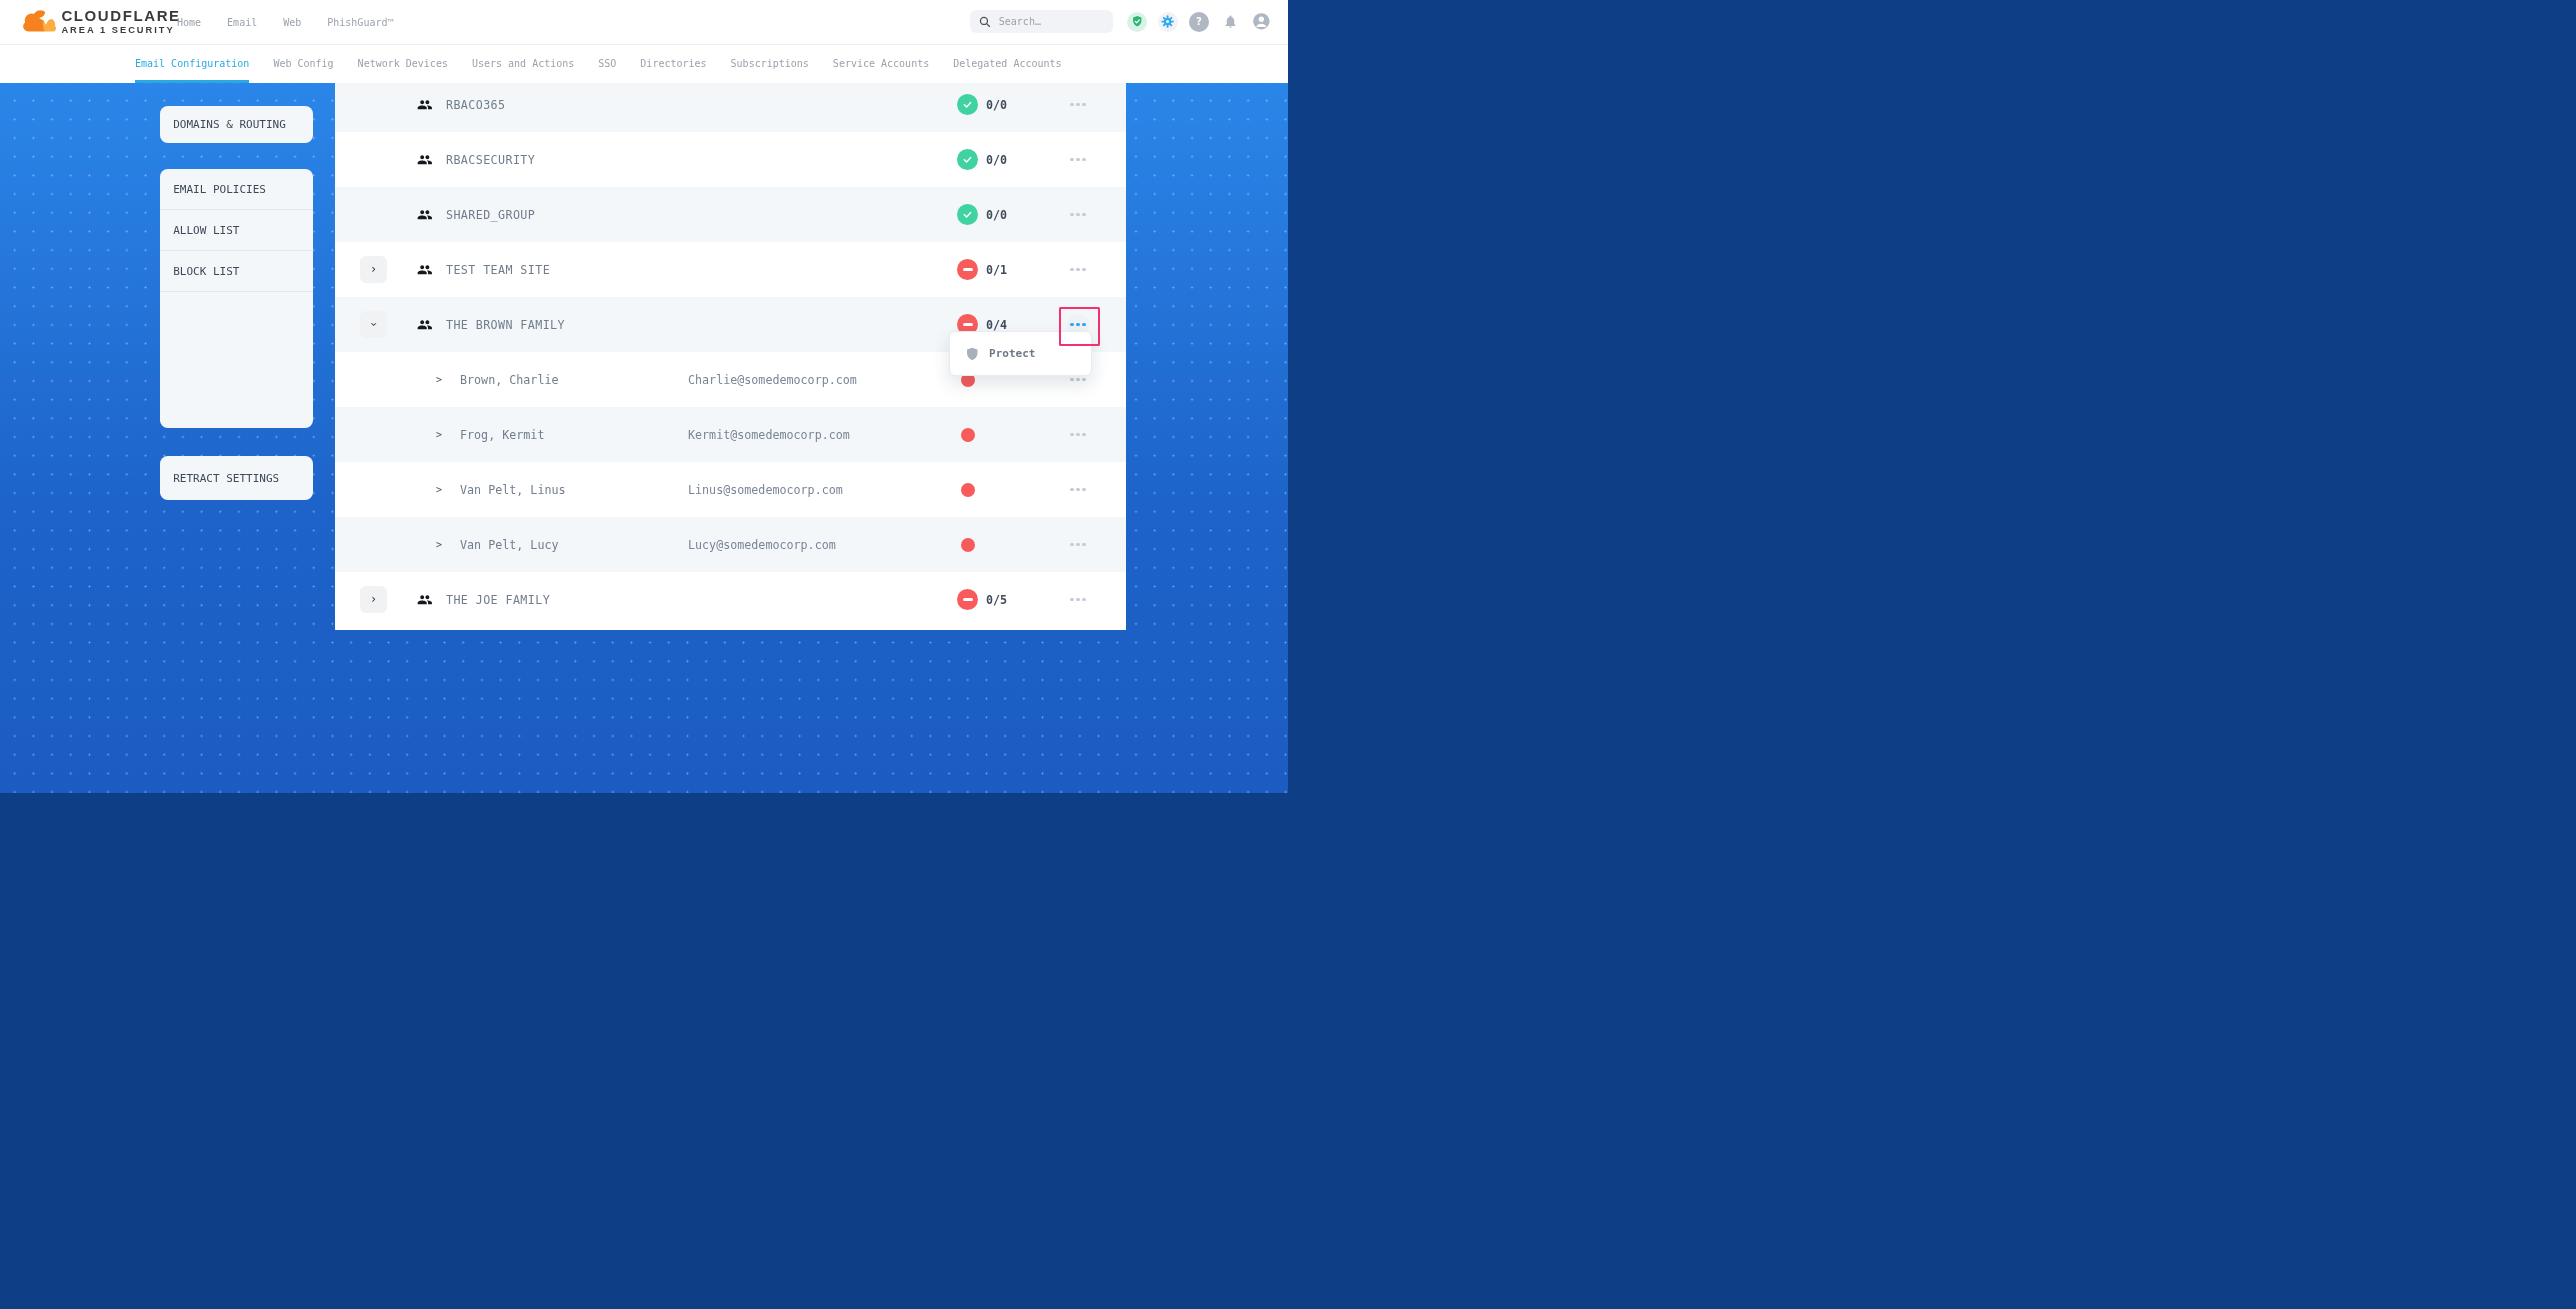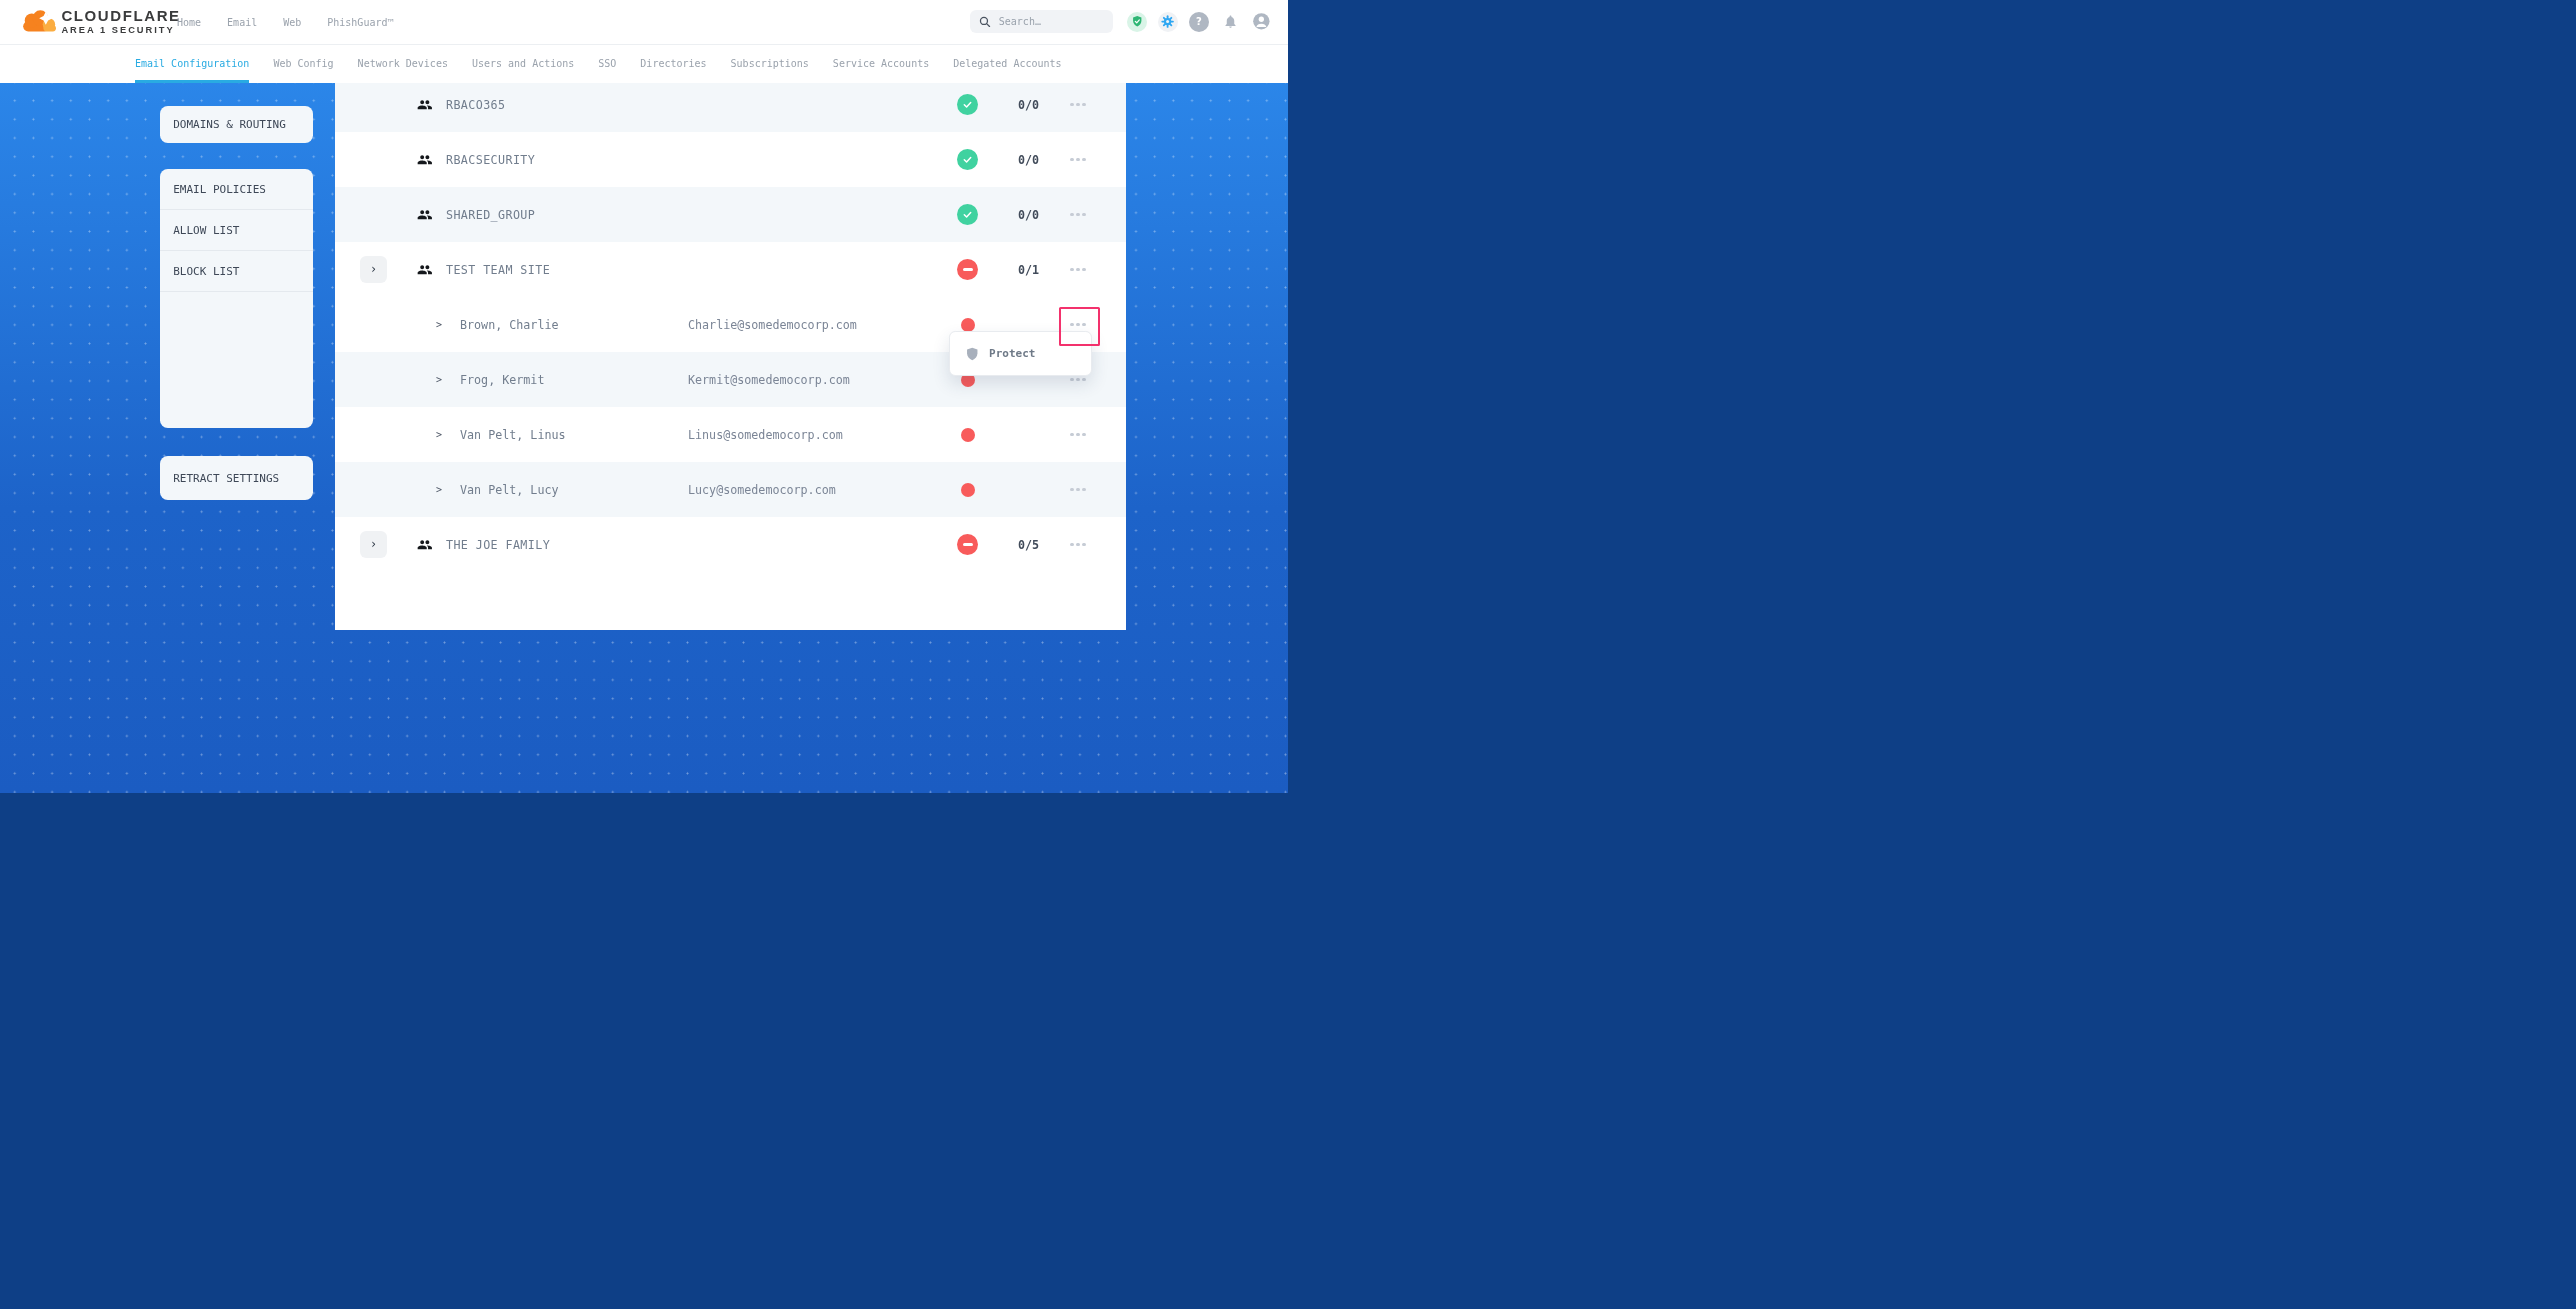--- a/index.html
+++ b/index.html
@@ -72,21 +72,21 @@
          color:#717d8d;font-size:11.7px;}
   .memail{position:absolute;left:353px;top:0;height:55px;display:flex;align-items:center;
           color:#7b8596;font-size:11.7px;}
   .status{position:absolute;left:622px;top:17px;width:21px;height:21px;border-radius:50%;
           display:flex;align-items:center;justify-content:center;}
   .status.ok{background:#40d2a0;}
   .status.alert{background:#f85b5b;}
   .status .minus{width:10px;height:2.3px;background:#fff;border-radius:1.6px;}
   .mdot{position:absolute;left:626px;top:21px;width:14px;height:14px;border-radius:50%;background:#f85b5b;}
   .count{position:absolute;left:651px;top:0;height:55px;display:flex;align-items:center;
-         color:#414b5a;font-size:11.7px;font-weight:bold;margin-left:32px;}
+         color:#414b5a;font-size:11.7px;font-weight:bold;}
   .dots{position:absolute;left:732px;top:17px;width:22px;height:21px;border-radius:50%;
         display:flex;align-items:center;justify-content:center;gap:2.3px;cursor:pointer;}
   .dots span{width:3.5px;height:3.5px;border-radius:50%;background:#c6ccd5;}
   .dots.active{background:#eff1f4;}
   .dots.active span{background:#29a8f0;}
 
   
   .menu{position:absolute;left:949px;top:331px;width:143px;height:45px;background:#fff;
         border:0.8px solid #e8ebef;border-radius:6.2px;box-shadow:0 7.8px 17px rgba(35,55,90,.14);
         z-index:20;display:flex;align-items:center;padding-left:15.6px;gap:11px;box-sizing:border-box;}
@@ -260,20 +260,38 @@
         <div class="status alert">
           <div class="minus"></div>
         </div>
         <div class="count">0/1</div>
         <div class="dots">
           <span></span>
           <span></span>
           <span></span>
         </div>
       </div>
+      <div class="row alt">
+        <div class="expander down">
+          <span class="ch">›</span>
+        </div>
+        <div class="gicon"><svg width="15.6" height="15.6" viewBox="0 0 24 24">
+            <path fill="#15181c" d="M16 11c1.66 0 2.99-1.34 2.99-3S17.66 5 16 5s-3 1.34-3 3 1.34 3 3 3zm-8 0c1.66 0 2.99-1.34 2.99-3S9.66 5 8 5 5 6.34 5 8s1.34 3 3 3zm0 2c-2.33 0-7 1.17-7 3.5V19h14v-2.5c0-2.33-4.67-3.5-7-3.5zm8 0c-.29 0-.62.02-.97.05 1.16.84 1.97 1.97 1.97 3.45V19h6v-2.5c0-2.33-4.67-3.5-7-3.5z"></path>
+          </svg></div>
+        <div class="gname">THE BROWN FAMILY</div>
+        <div class="status alert">
+          <div class="minus"></div>
+        </div>
+        <div class="count">0/4</div>
+        <div class="dots active">
+          <span></span>
+          <span></span>
+          <span></span>
+        </div>
+      </div>
       <div class="row">
         <div class="mcaret">&gt;</div>
         <div class="mname">Brown, Charlie</div>
         <div class="memail">Charlie@somedemocorp.com</div>
         <div class="mdot"></div>
         <div class="dots">
           <span></span>
           <span></span>
           <span></span>
         </div>

